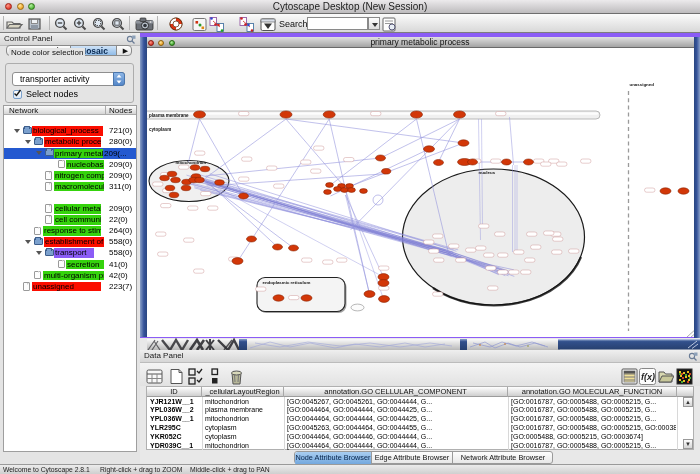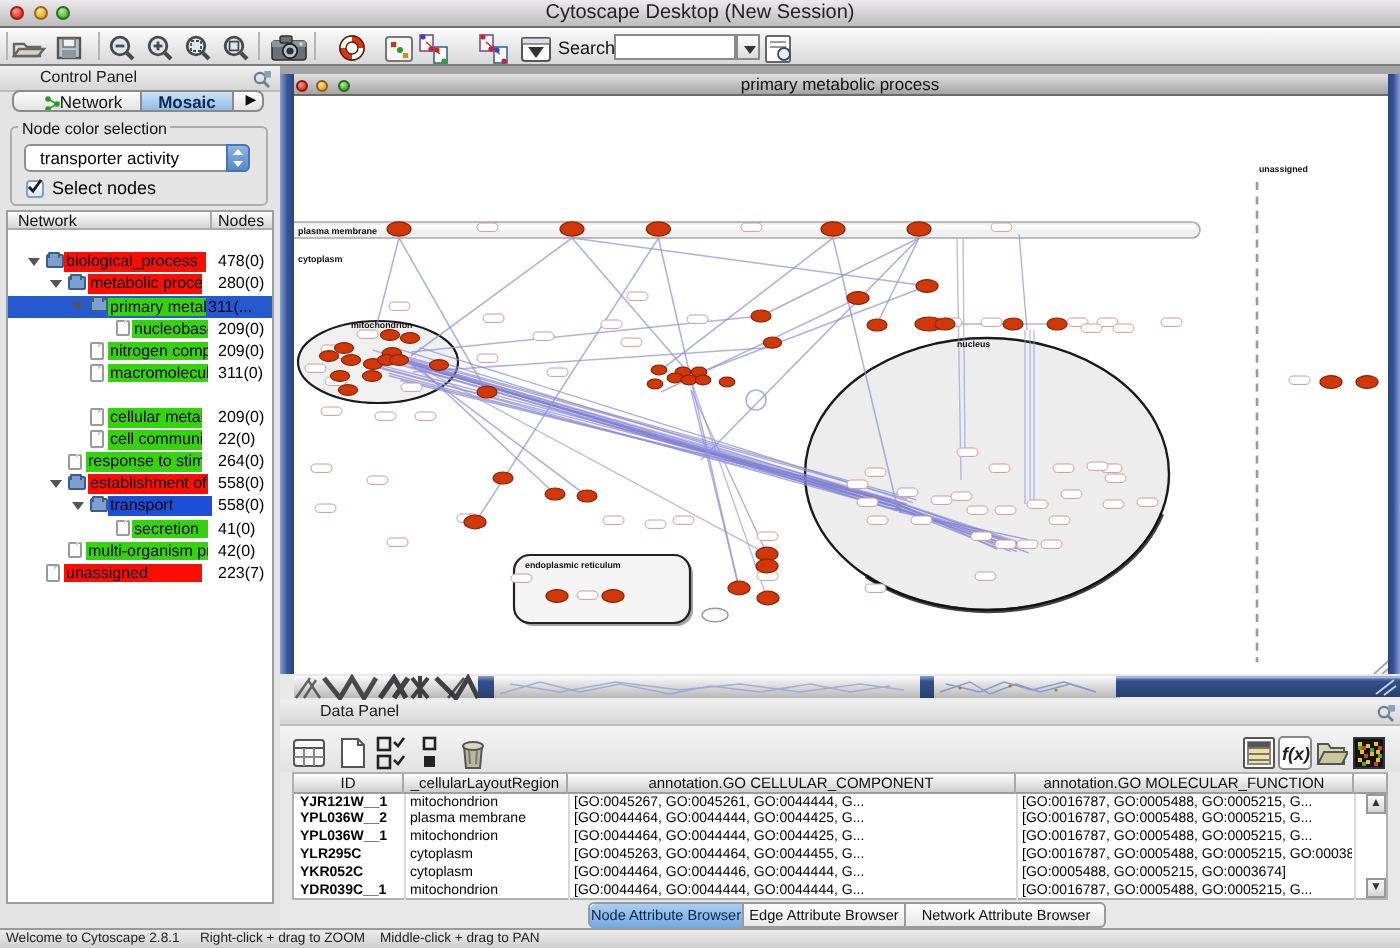--- a/index.html
+++ b/index.html
@@ -2,44 +2,44 @@
 <html><head><meta charset="utf-8"><style>
 *{margin:0;padding:0;box-sizing:border-box}
 html,body{width:700px;height:474px;overflow:hidden;font-family:"Liberation Sans",sans-serif;background:#e9e9e9}
 .abs{position:absolute}
 #titlebar{left:0;top:0;width:700px;height:14px;background:linear-gradient(#eceaec,#bdbbbd);border-bottom:1px solid #6e6e6e}
 .tl{position:absolute;top:3px;width:7px;height:7px;border-radius:50%}
 #title{position:absolute;top:1px;left:0;width:700px;text-align:center;font-size:10px;color:#222}
 #toolbar{left:0;top:14px;width:700px;height:19px;background:linear-gradient(#fbfbfb,#d8d8d8);border-bottom:1px solid #7d7d7d}
 .tsep{position:absolute;top:2px;width:1px;height:14px;background:#b5b5b5}
 #leftpanel{left:0;top:33px;width:140px;height:431px;background:#e4e4e4}
-.ptitle{font-size:8px;color:#1a1a1a;padding-left:20px;line-height:12px}
+.ptitle{font-size:8px;color:#1a1a1a;padding-left:4px;line-height:12px}
 #cptitle{position:absolute;left:0;top:0;width:140px;height:13px;background:linear-gradient(#efefef,#d6d6d6);border-bottom:1px solid #bcbcbc}
 #dptitle{position:absolute;left:0;top:0;width:560px;height:13px;background:linear-gradient(#efefef,#d6d6d6);border-bottom:1px solid #bcbcbc}
 #tabs{position:absolute;left:6px;top:12px;width:126px;height:11px;border:1px solid #8a8a8a;border-radius:4px;background:linear-gradient(#fdfdfd,#e3e3e3);overflow:hidden}
 #tabnet{position:absolute;left:0;top:0;width:63px;height:100%;font-size:8.5px;color:#111;text-align:center;line-height:10px}
 #tabmos{position:absolute;left:63px;top:0;width:47px;height:100%;background:linear-gradient(#cfe3f7,#8fbbe8);border-left:1px solid #8a8a8a;border-right:1px solid #8a8a8a;font-size:8.5px;font-weight:bold;color:#0a2a52;text-align:center;line-height:10px}
 #tabarr{position:absolute;left:111px;top:0;width:15px;height:100%;text-align:center;font-size:7px;line-height:10px;color:#111}
 #groupbox{position:absolute;left:5px;top:30px;width:129px;height:40px;border:1px solid #adadad;border-radius:3px}
-#gblabel{position:absolute;left:9px;top:27px;background:#e4e4e4;padding:0 2px;font-size:8px;color:#111;z-index:3}
+#gblabel{position:absolute;left:9px;top:15px;background:#e4e4e4;padding:0 2px;font-size:8px;color:#111;z-index:3}
 #combo{position:absolute;left:12px;top:39px;width:113px;height:14px;background:#fff;border:1px solid #8f8f8f;border-radius:3px;font-size:8.5px;color:#000;line-height:12px;padding-left:7px}
 #combobtn{position:absolute;right:-1px;top:-1px;width:12px;height:14px;background:linear-gradient(#8db6e6,#5587c8);border-radius:0 3px 3px 0;border:1px solid #4a76ad}
 #checkbox{position:absolute;left:13px;top:57px;width:9px;height:9px;background:linear-gradient(#fdfdfd,#dce8f5);border:1.5px solid #7aa0cc;border-radius:2px}
 #cblabel{position:absolute;left:26px;top:56px;font-size:9px;color:#000}
 #tree{position:absolute;left:3px;top:72px;width:134px;height:347px;background:#fff;border:1px solid #9e9e9e;overflow:hidden}
 #treehead{position:absolute;left:0;top:0;width:100%;height:9px;background:linear-gradient(#fdfdfd,#d5d5d5);border-bottom:1px solid #aaa;font-size:8px;color:#111}
 .trow{position:absolute;left:0;width:132px;height:11.1px;font-size:8px;color:#000;white-space:nowrap}
 .tlab{position:absolute;top:0.8px;height:9.5px;line-height:9.5px;padding:0 1px;overflow:hidden}
 .tnum{position:absolute;left:105px;top:0.8px;height:9.5px;line-height:9.5px;font-size:8px}
 .arr{position:absolute;top:3px;width:0;height:0;border-left:3.2px solid transparent;border-right:3.2px solid transparent;border-top:4.5px solid #555}
 .fold{position:absolute;top:1.5px;width:9px;height:7px;background:#7ba0cd;border:1px solid #3d5e8c;border-radius:1px}
 .fold:before{content:"";position:absolute;left:0;top:-2px;width:4px;height:2px;background:#7ba0cd;border:1px solid #3d5e8c;border-bottom:none;border-radius:1px 1px 0 0}
 .page{position:absolute;top:1px;width:6.5px;height:8.5px;background:#fdfdfd;border:0.8px solid #9a9a9a;border-radius:1px}
 .page:before{content:"";position:absolute;right:-0.5px;top:-0.5px;width:0;height:0;border-left:2.5px solid #cfcfcf;border-bottom:2.5px solid transparent}
-#desktop{left:140px;top:33px;width:560px;height:317px;background:#a3a3a3}
+#desktop{left:140px;top:33px;width:560px;height:317px;background:#8b5cf6}
 #wleft{position:absolute;left:0;top:4px;width:6.5px;height:300px;background:linear-gradient(90deg,#8aa0c8,#35539a 55%,#2a4680)}
 #wright{position:absolute;left:553.5px;top:4px;width:6.5px;height:309px;background:linear-gradient(90deg,#2a4680,#35539a 45%,#8aa0c8)}
 #wtitle{position:absolute;left:0;top:4px;width:560px;height:11px;background:linear-gradient(#e0e0e0,#a4a4a4);border-bottom:1px solid #6a6a6a;font-size:8.5px;color:#111;text-align:center;line-height:11px}
 .tl2{position:absolute;top:3px;width:6px;height:6px;border-radius:50%}
 #canvas{position:absolute;left:6.5px;top:15px;width:547px;height:289px;background:#fff}
 #strip{position:absolute;left:0;top:304px;width:560px;height:13px}
 #datapanel{left:140px;top:350px;width:560px;height:114px;background:#e8e8e8}
 #dtools{position:absolute;left:0;top:13px;width:560px;height:23px;background:linear-gradient(#f4f4f4,#e2e2e2)}
 .dico{position:absolute;top:5px;width:17px;height:17px}
 #dtable{position:absolute;left:6px;top:36px;width:548px;height:64px;background:#fff;border:1px solid #b0b0b0}
@@ -179,33 +179,33 @@
 <div id="tree">
 <div id="treehead">
         <span style="position:absolute;left:5px;top:0;line-height:9px">Network</span>
         <span style="position:absolute;left:105px;top:0;line-height:9px">Nodes</span>
         <span style="position:absolute;left:101px;top:0;width:1px;height:9px;background:#aaa"></span>
       </div>
 <div class="trow" style="top:19.6px;">
         <div class="arr" style="left:10px"></div>
         <div class="fold" style="left:19px"></div>
         <div class="tlab" style="left:28px;width:71px;background:#fb0d00">biological_process</div>
-        <div class="tnum" style="left:105px;color:#000">478(0)</div>
+        <div class="tnum" style="left:105px;color:#000">721(0)</div>
       </div>
 <div class="trow" style="top:30.7px;">
         <div class="arr" style="left:21px"></div>
         <div class="fold" style="left:30px"></div>
         <div class="tlab" style="left:40px;width:57px;background:#fb0d00">metabolic process</div>
         <div class="tnum" style="left:105px;color:#000">280(0)</div>
       </div>
 <div class="trow" style="top:41.8px;background:#2459d0;">
         <div class="arr" style="left:32px"></div>
         <div class="fold" style="left:41px"></div>
         <div class="tlab" style="left:50px;width:49px;background:#35d30c">primary metabo</div>
-        <div class="tnum" style="left:100px;color:#000">311(...</div>
+        <div class="tnum" style="left:100px;color:#000">209(...</div>
       </div>
 <div class="trow" style="top:52.9px;">
         <div class="page" style="left:54px"></div>
         <div class="tlab" style="left:62px;width:38px;background:#35d30c">nucleobase-</div>
         <div class="tnum" style="left:105px;color:#000">209(0)</div>
       </div>
 <div class="trow" style="top:64.0px;">
         <div class="page" style="left:41px"></div>
         <div class="tlab" style="left:50px;width:50px;background:#35d30c">nitrogen compo</div>
         <div class="tnum" style="left:105px;color:#000">209(0)</div>
@@ -232,21 +232,21 @@
       </div>
 <div class="trow" style="top:130.6px;">
         <div class="arr" style="left:21px"></div>
         <div class="fold" style="left:30px"></div>
         <div class="tlab" style="left:40px;width:60px;background:#fb0d00">establishment of lo</div>
         <div class="tnum" style="left:105px;color:#000">558(0)</div>
       </div>
 <div class="trow" style="top:141.7px;">
         <div class="arr" style="left:32px"></div>
         <div class="fold" style="left:41px"></div>
-        <div class="tlab" style="left:50px;width:52px;background:#1d4ed8">transport</div>
+        <div class="tlab" style="left:50px;width:40px;background:#8b5cf6">transport</div>
         <div class="tnum" style="left:105px;color:#000">558(0)</div>
       </div>
 <div class="trow" style="top:152.8px;">
         <div class="page" style="left:54px"></div>
         <div class="tlab" style="left:62px;width:38px;background:#35d30c">secretion</div>
         <div class="tnum" style="left:105px;color:#000">41(0)</div>
       </div>
 <div class="trow" style="top:163.9px;">
         <div class="page" style="left:30px"></div>
         <div class="tlab" style="left:39px;width:61px;background:#35d30c">multi-organism pro</div>

